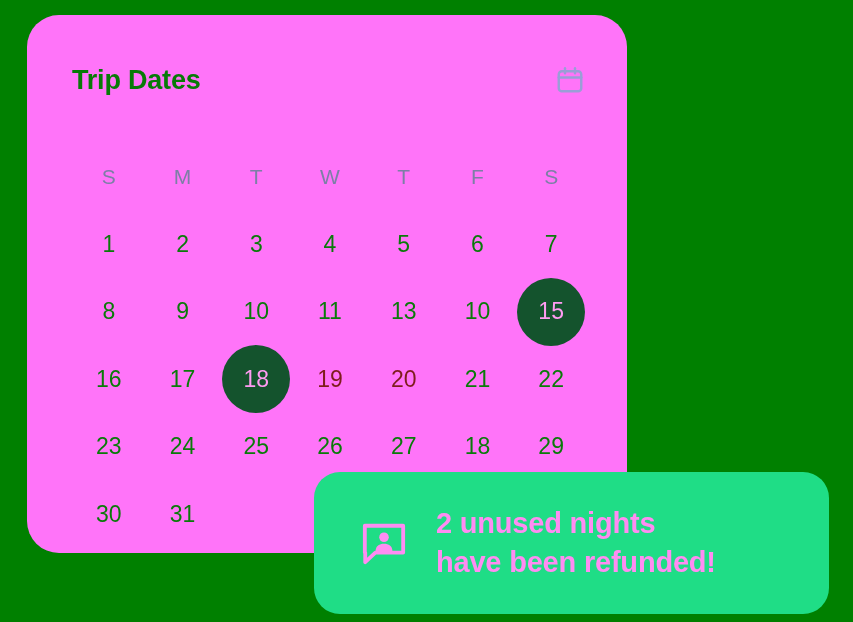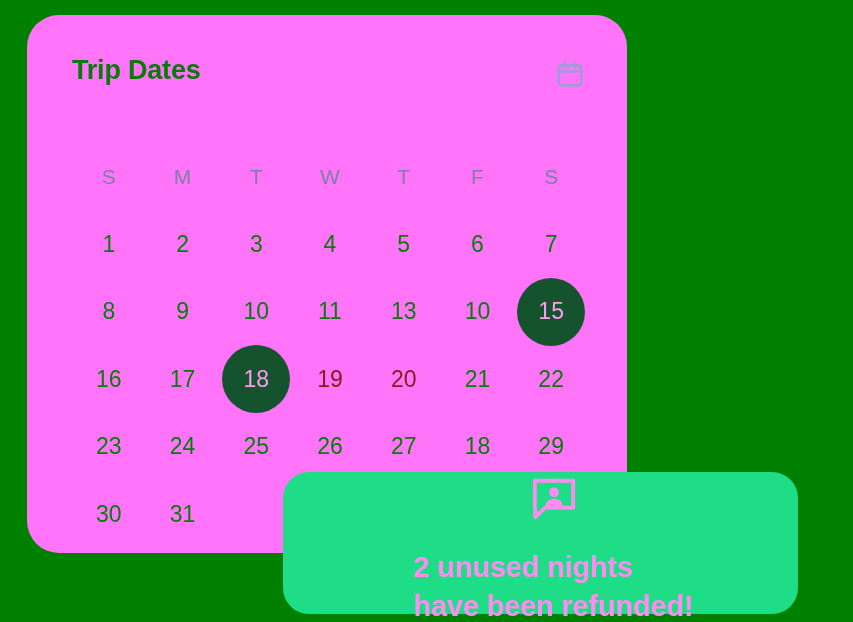--- a/index.html
+++ b/index.html
@@ -28,20 +28,21 @@
     padding: 0;
   }
 
   #card-header {
     position: absolute;
     left: 45px;
     top: 42px;
     right: 40px;
     height: 46px;
     display: flex;
+    align-items: center;
     justify-content: space-between;
   }
 
   #card-title {
     font-size: 27px;
     font-weight: bold;
     color: #077A07;
     letter-spacing: -0.2px;
     line-height: 1;
     white-space: nowrap;
@@ -98,32 +99,31 @@
   .daycell.selected {
     background: #14532d;
   }
   .daycell.selected .daynum {
     color: #FF9BF2;
   }
 
   
   #toast {
     position: absolute;
-    left: 283px;
+    left: 314px;
     top: 472px;
     width: 515px;
     height: 142px;
     background: #1FDD86;
     border-radius: 26px;
     display: flex;
     align-items: center;
     gap: 24px;
     padding: 0 16px 0 42px;
     box-sizing: border-box;
-    flex-direction: column;
   }
 
   #toast-icon {
     flex: 0 0 auto;
     width: 56px;
     height: 52px;
     display: flex;
     align-items: center;
     justify-content: center;
   }

